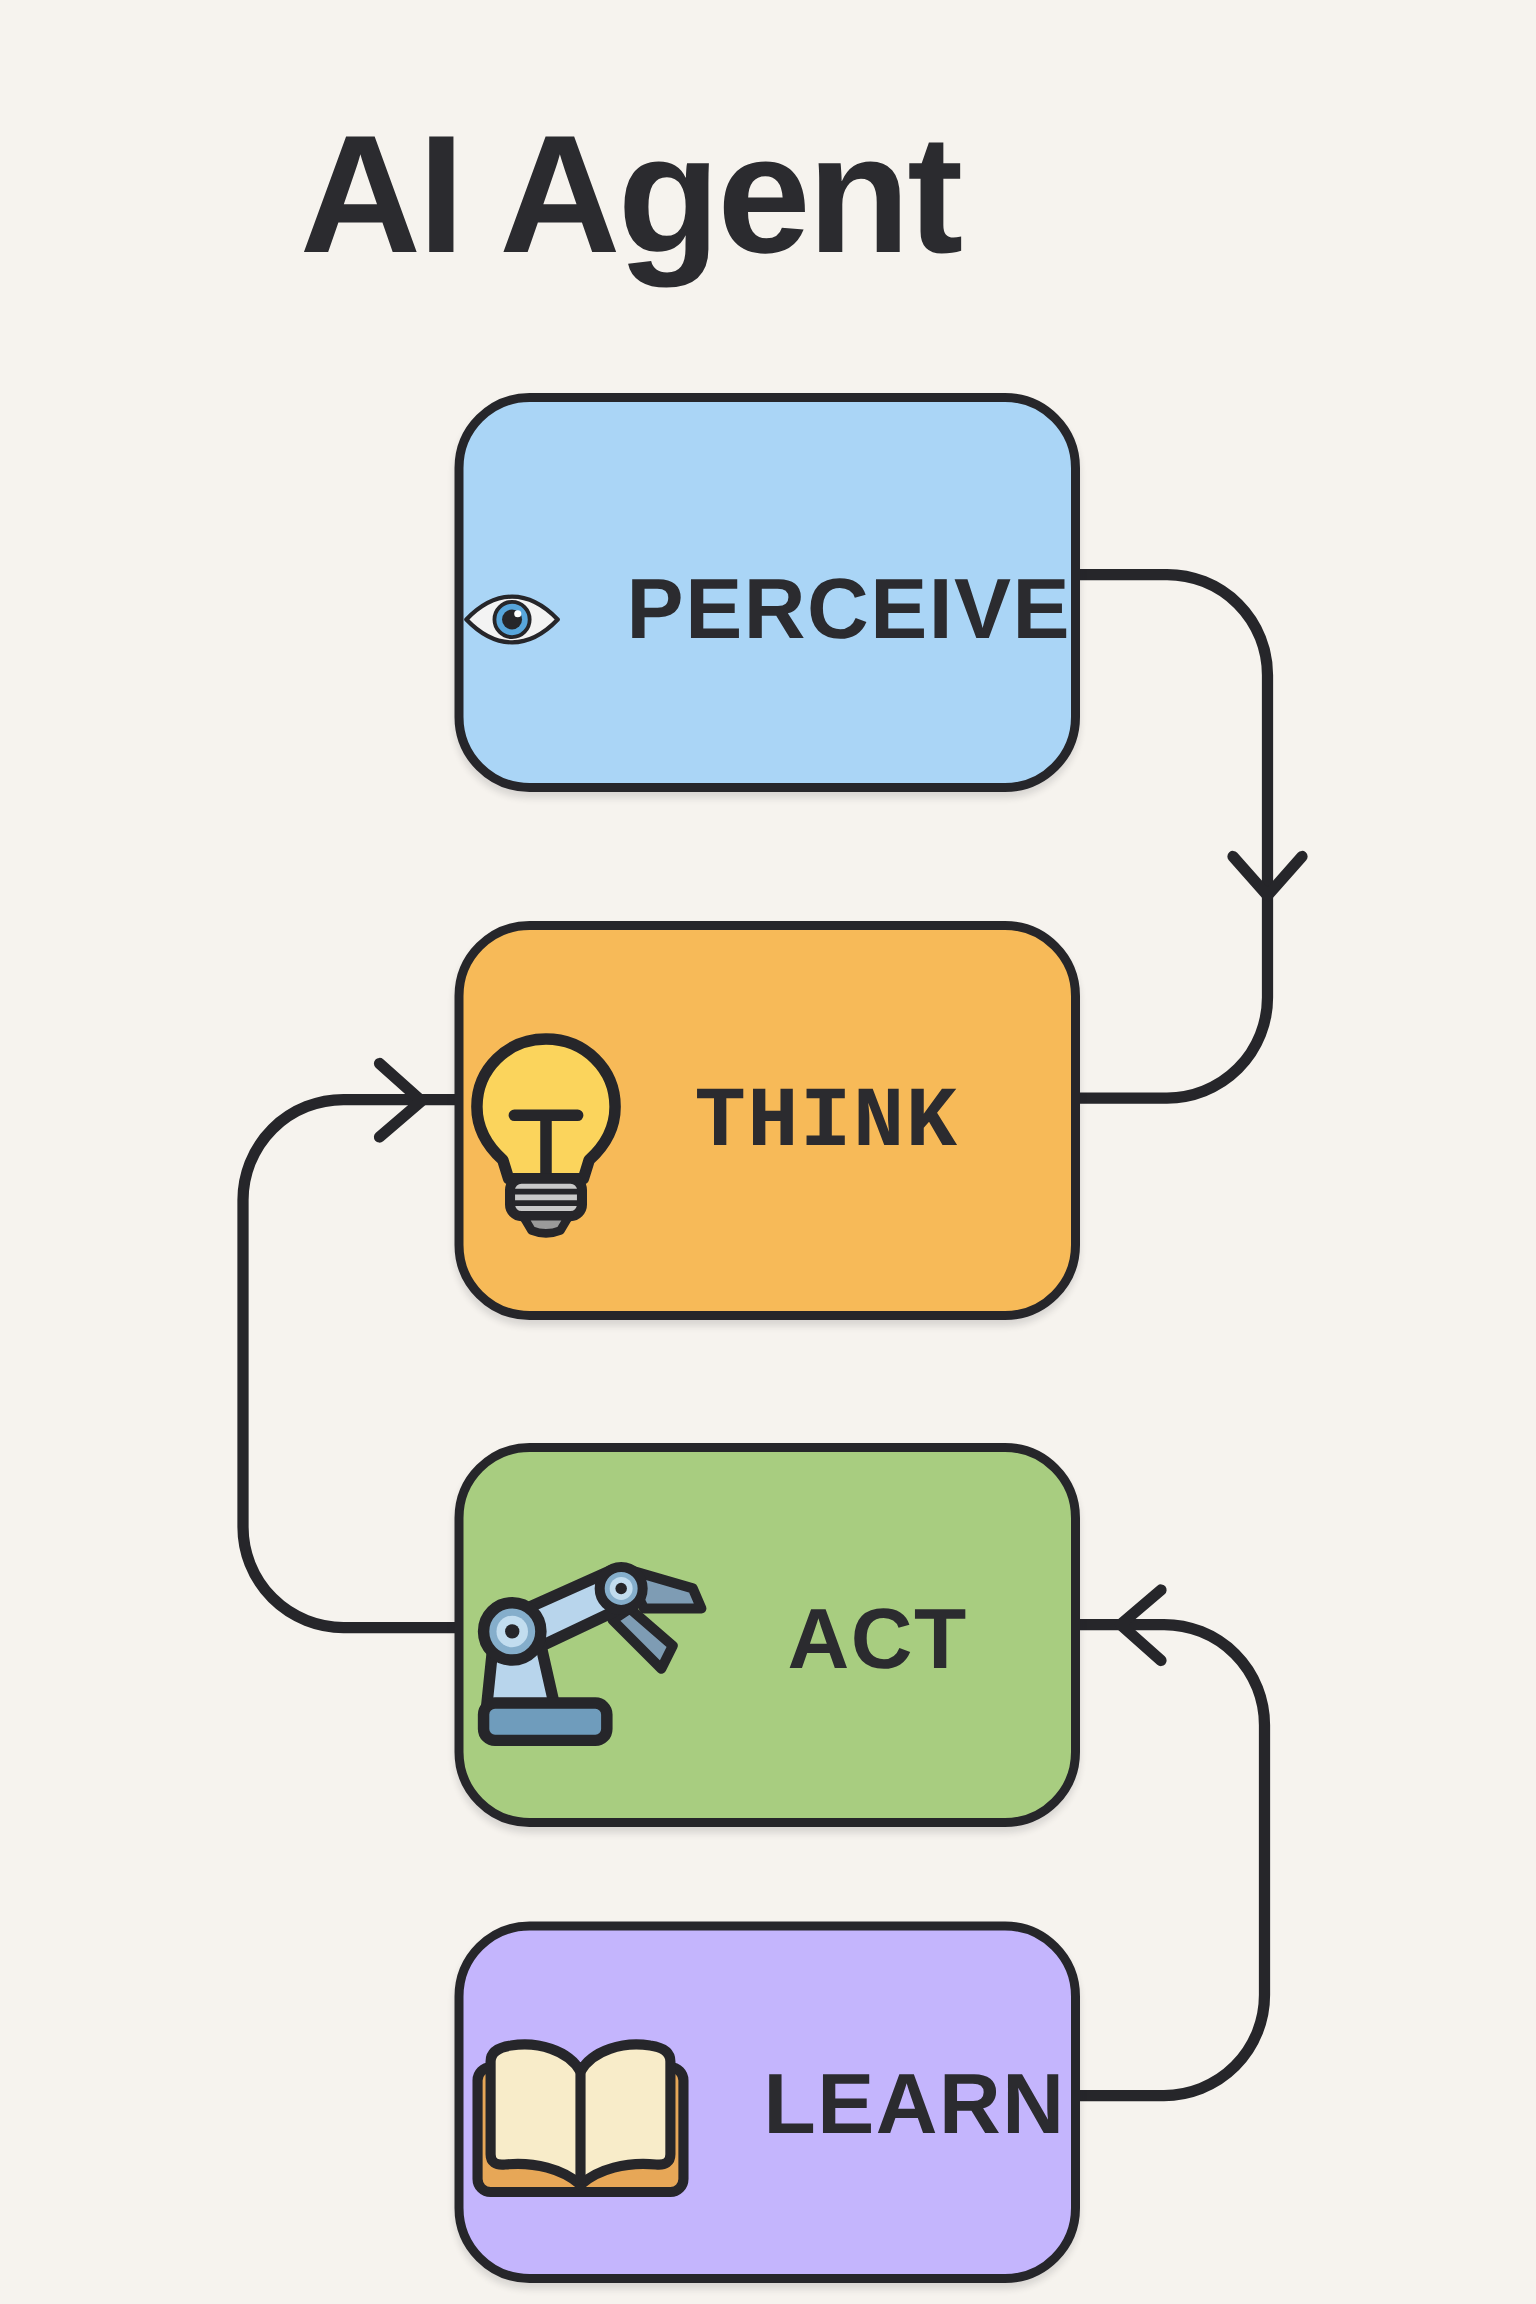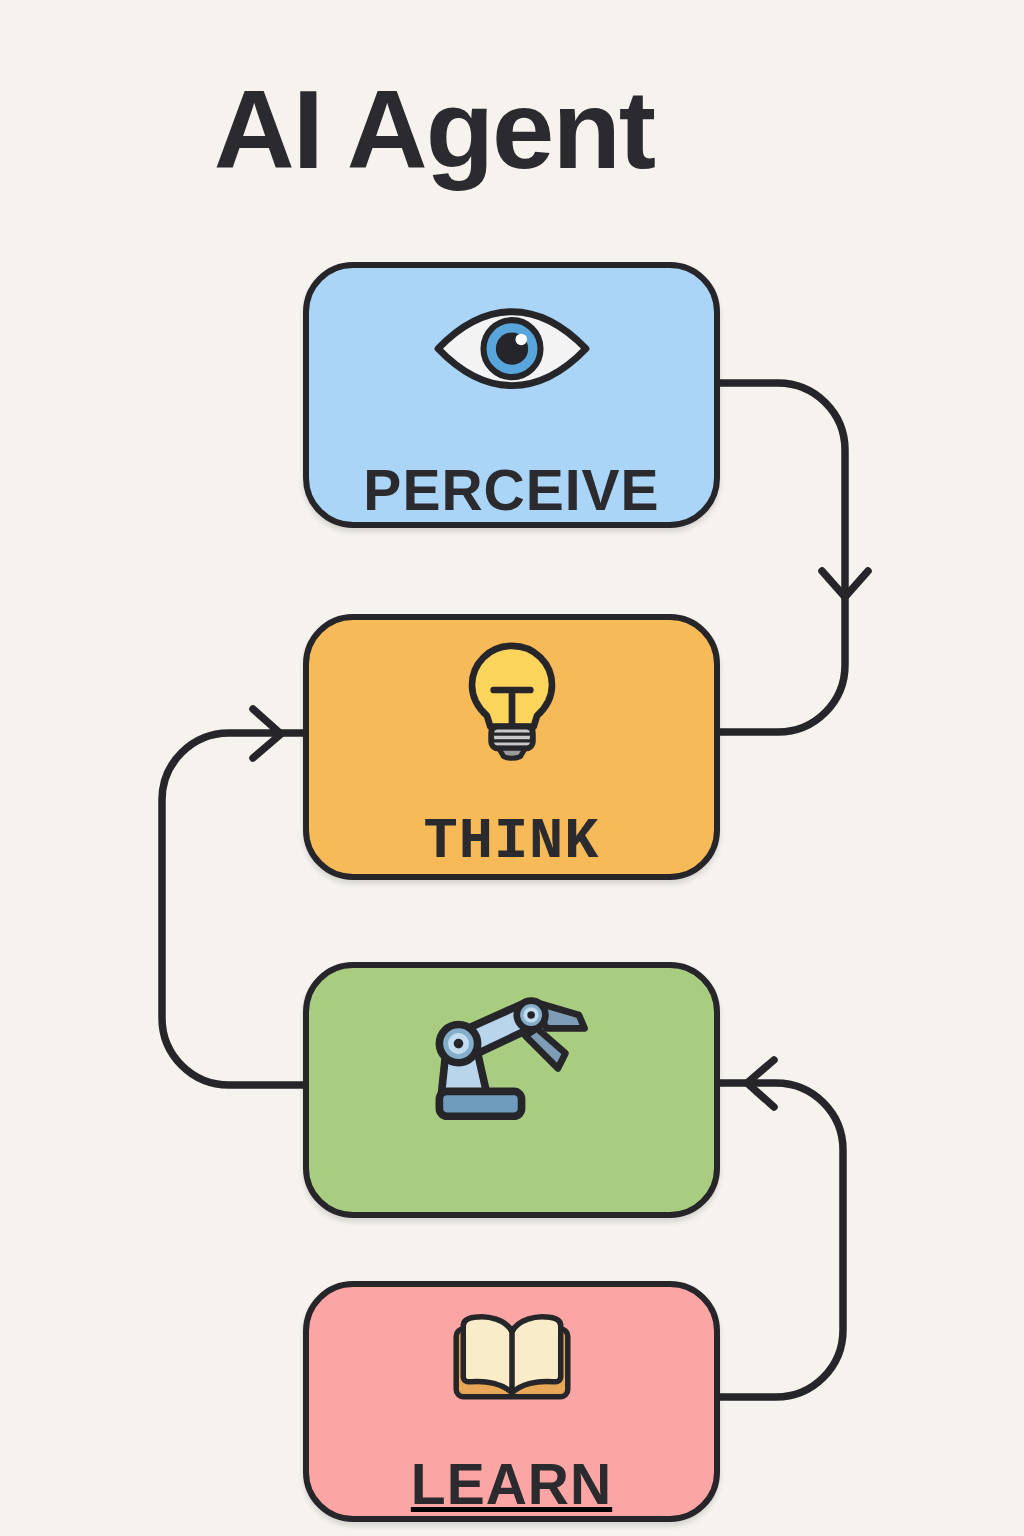--- a/index.html
+++ b/index.html
@@ -16,35 +16,34 @@
   }
   .title{
     position:absolute;
     top:66px; left:0; width:840px;
     text-align:center;
     font-size:112px;
     font-weight:bold;
     letter-spacing:-2px;
     color:var(--text);
     line-height:1.15;
-    margin-left:14px;
   }
   svg.connectors{
     position:absolute; inset:0;
     width:1024px; height:1536px;
     z-index:0;
   }
   .node{
     position:absolute;
     left:303px;
     width:417px;
     border:6px solid var(--ink);
     border-radius:50px;
     display:flex;
-    flex-direction:column;
+    flex-direction:row;
     align-items:center;
     z-index:1;
     box-shadow:0 4px 5px rgba(38,38,42,0.14);
     gap:44px;
   }
   .node .label{
     font-weight:bold;
     font-size:57px;
     letter-spacing:1px;
     color:var(--text);
@@ -115,22 +114,23 @@
     <polygon points="26,48 102,14 118,36 42,72" fill="#b8d5ec" stroke="#26262a" stroke-width="8" stroke-linejoin="round"></polygon>
     <polygon points="16,110 64,110 50,48 22,52" fill="#b8d5ec" stroke="#26262a" stroke-width="8" stroke-linejoin="round"></polygon>
     <rect x="14" y="106" width="86" height="26" rx="8" fill="#6f9cbc" stroke="#26262a" stroke-width="8"></rect>
     <circle cx="34" cy="56" r="20" fill="#85aecb" stroke="#26262a" stroke-width="8"></circle>
     <circle cx="34" cy="56" r="11" fill="#c2ddef"></circle>
     <circle cx="34" cy="56" r="5" fill="#26262a"></circle>
     <circle cx="110" cy="26" r="15" fill="#85aecb" stroke="#26262a" stroke-width="7"></circle>
     <circle cx="110" cy="26" r="8" fill="#c2ddef"></circle>
     <circle cx="110" cy="26" r="4" fill="#26262a"></circle>
   </svg>
+  <span class="label">ACT</span>
 </div>
 
-<div class="node node-learn" style="background: #fca5a5; text-decoration: underline;">
+<div class="node node-learn" style="background: #c4b5fd;">
   <svg class="icon" width="156" height="116" viewBox="0 0 160 120">
     <rect x="9" y="23" width="142" height="86" rx="9" fill="#e7a757" stroke="#26262a" stroke-width="7"></rect>
     <path d="M80,26 C72,11 50,5 32,8 Q18,10 18,19 L18,83 Q18,91 28,90 C48,88 68,93 80,104 C92,93 112,88 132,90 Q142,91 142,83 L142,19 Q142,10 128,8 C110,5 88,11 80,26 Z" fill="#f8ecc9" stroke="#26262a" stroke-width="7" stroke-linejoin="round"></path>
     <path d="M80,26 L80,104" stroke="#26262a" stroke-width="7"></path>
   </svg>
   <span class="label">LEARN</span>
 </div>
 
 </body></html>

